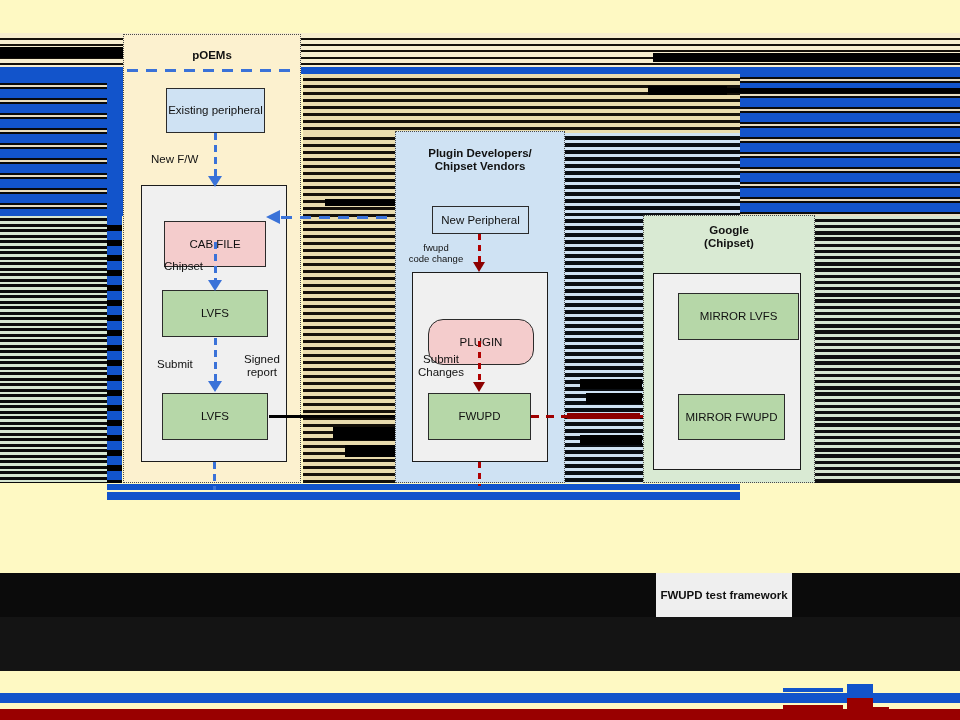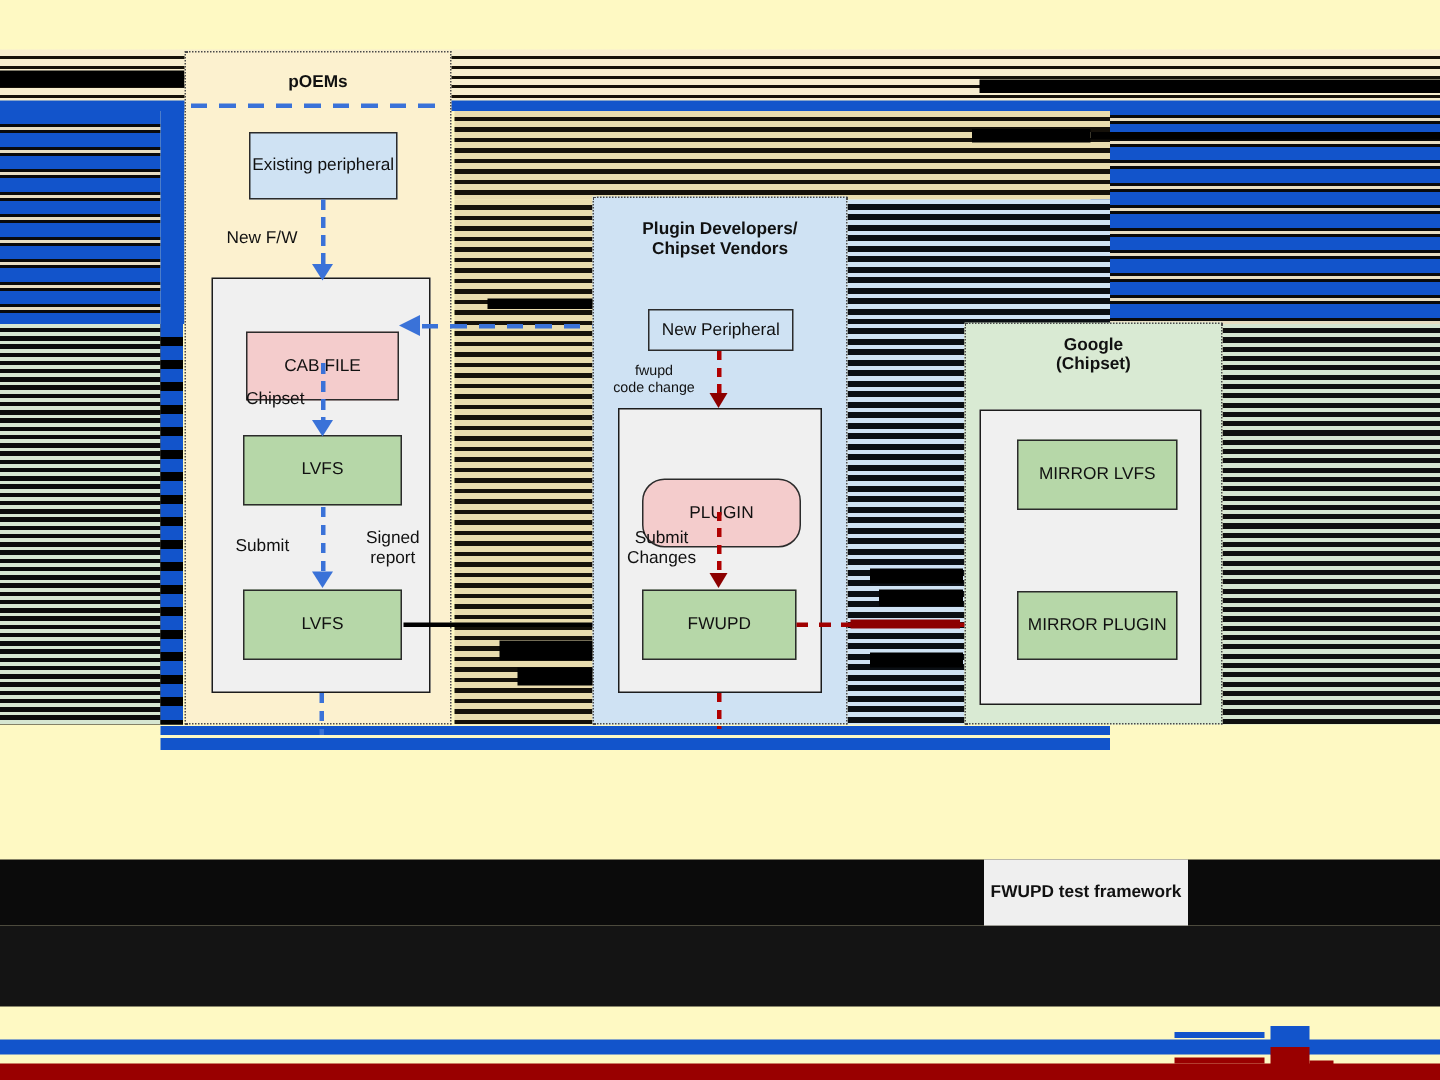--- a/index.html
+++ b/index.html
@@ -122,22 +122,22 @@
 
   <div class="abs dashh-red" style="left:531px;top:415px;width:126px;"></div>
   <div class="abs" style="left:567px;top:413px;width:73px;height:6px;background:#8c0000;"></div>
   <div class="tri tri-right-red" style="left:657px;top:408px;"></div>
 
   <div class="panel" style="left:643px;top:215px;width:172px;height:268px;background:#d9ead3;">
     <div class="panel-title" style="top:8px;">Google
 (Chipset)</div>
   </div>
   <div class="innerbox" style="left:653px;top:273px;width:148px;height:197px;"></div>
-  <div class="node n-green" style="left:678px;top:293px;width:107px;height:47px;">MIRROR LVFS</div>
-  <div class="node n-green" style="left:678px;top:394px;width:107px;height:46px;">MIRROR PLUGIN</div>
+  <div class="node n-green" style="left:678px;top:293px;width:121px;height:47px;">MIRROR LVFS</div>
+  <div class="node n-green" style="left:678px;top:394px;width:107px;height:46px;">MIRROR FWUPD</div>
 
   <div class="abs redact" style="left:653px;top:53px;width:307px;height:9px;"></div>
   <div class="abs redact" style="left:648px;top:86px;width:79px;height:9px;"></div>
   <div class="abs redact" style="left:727px;top:88px;width:233px;height:5px;"></div>
   <div class="abs redact" style="left:325px;top:199px;width:70px;height:7px;"></div>
   <div class="abs redact" style="left:333px;top:427px;width:62px;height:13px;"></div>
   <div class="abs redact" style="left:345px;top:445px;width:50px;height:12px;"></div>
   <div class="abs redact" style="left:580px;top:379px;width:62px;height:10px;"></div>
   <div class="abs redact" style="left:586px;top:393px;width:56px;height:11px;"></div>
   <div class="abs redact" style="left:580px;top:435px;width:62px;height:10px;"></div>

